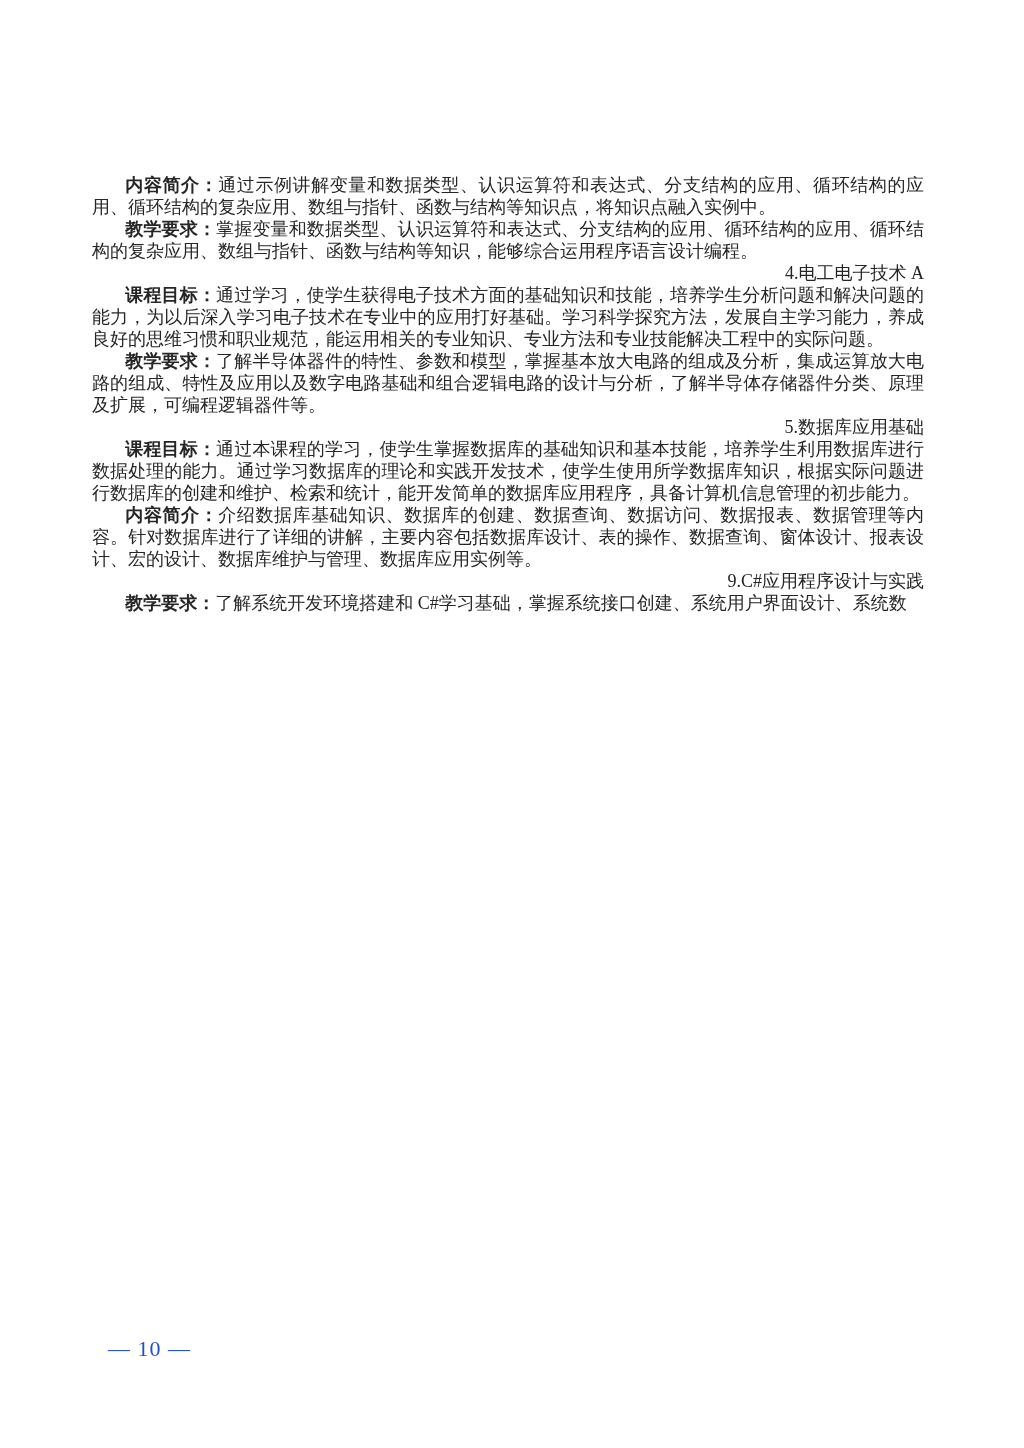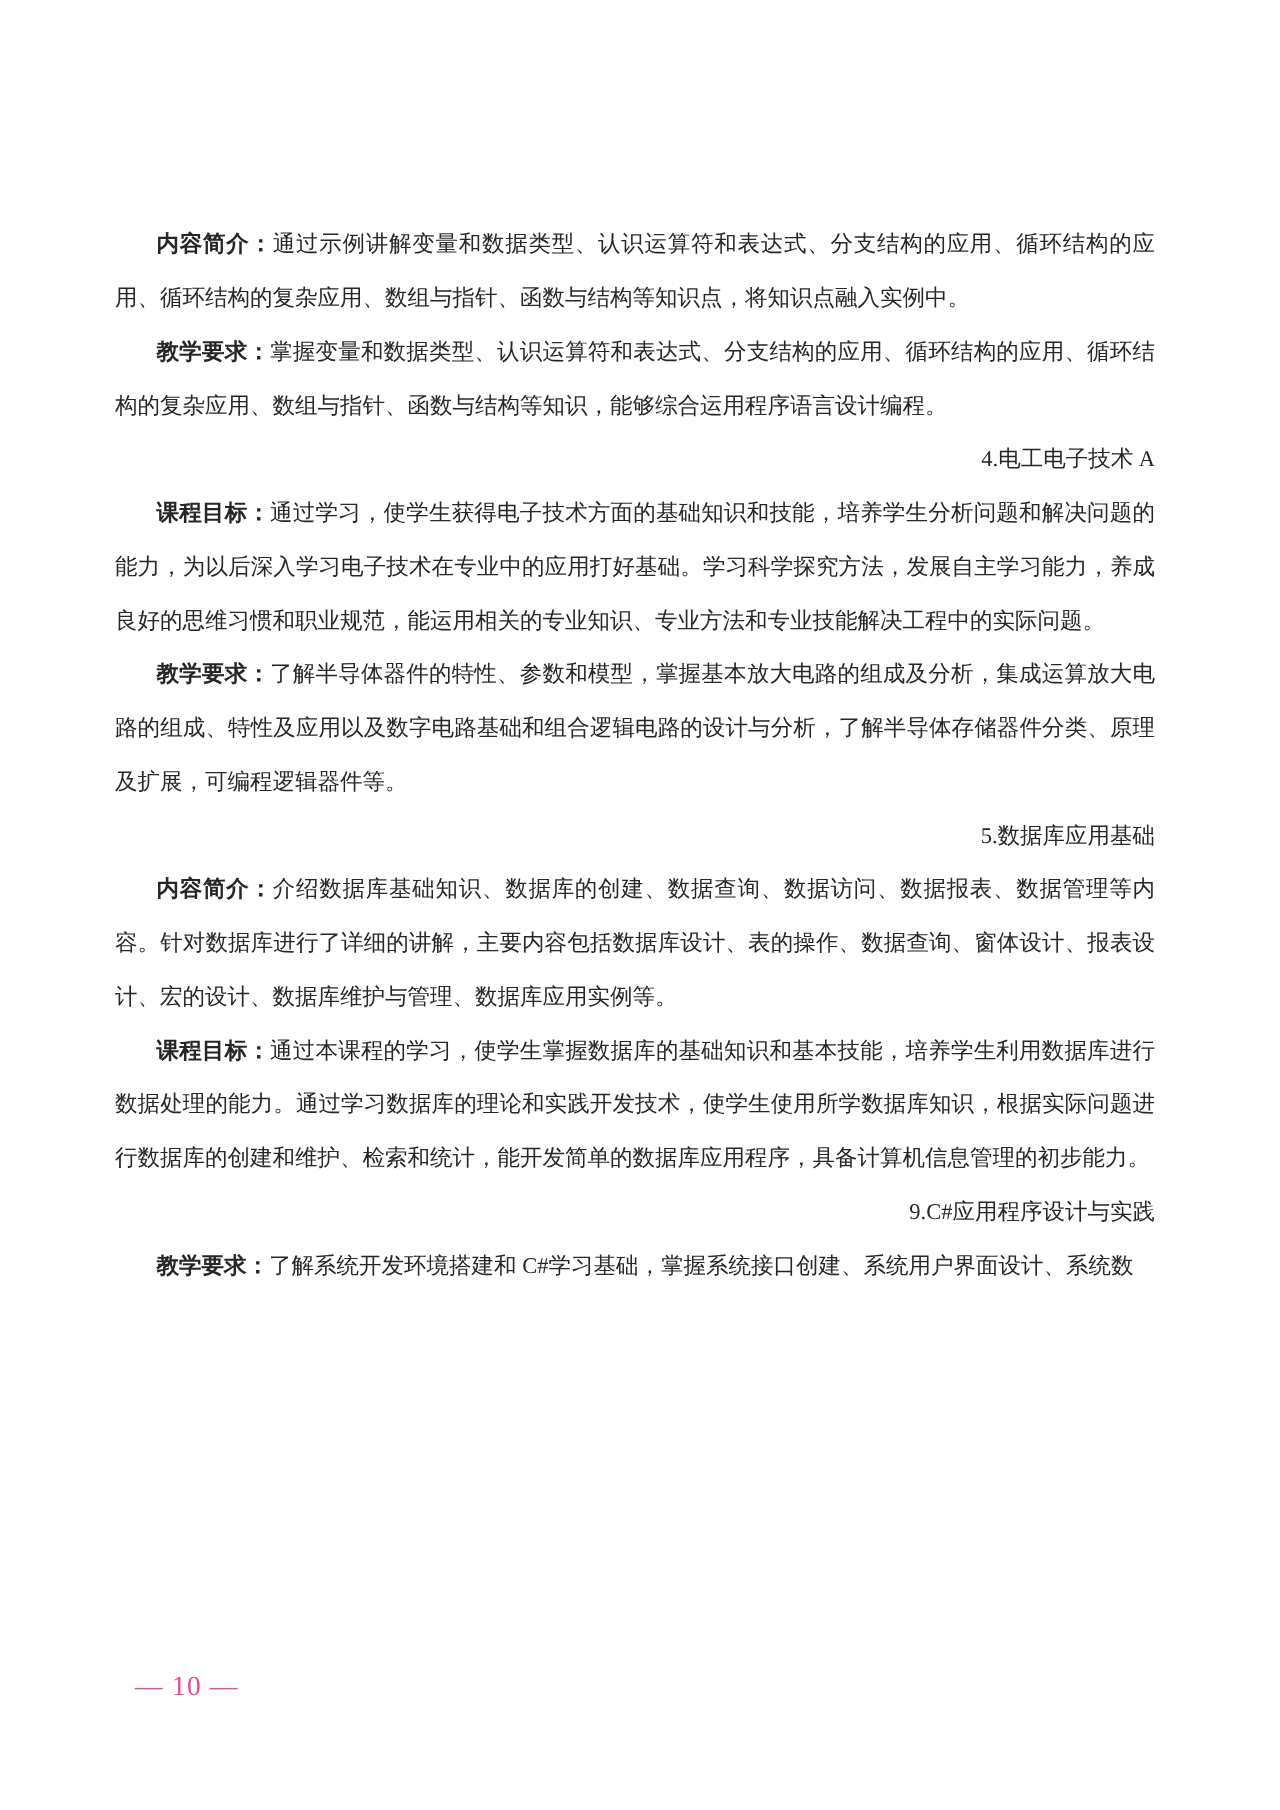--- a/index.html
+++ b/index.html
@@ -15,41 +15,41 @@
     font-family: "Liberation Serif", "DejaVu Serif", serif;
     color: #262626;
     overflow: hidden;
   }
   .content {
     position: absolute;
     left: 92px;
     top: 174px;
     width: 832px;
     font-size: 18px;
-    line-height: 43px;
+    line-height: 22px;
     text-align: justify;
     text-justify: inter-ideograph;
   }
   .para, .heading {
     margin: 0;
     padding: 0;
     text-indent: 1.85em;
   }
   .para .label {
     font-weight: 700;
   }
   .heading {
     text-align: right;
   }
   .footer {
     position: absolute;
     left: 108px;
     top: 1336px;
     font-size: 22px;
-    color: #ec4899;
+    color: #1d4ed8;
     letter-spacing: 1px;
   }
 </style>
 </head>
 <body>
 
 <div class="page">
   <div class="content">
 
     <p class="para"><span class="label">内容简介：</span><span>通过示例讲解变量和数据类型、认识运算符和表达式、分支结构的应用、循环结构的应用、循环结构的复杂应用、数组与指针、函数与结构等知识点，将知识点融入实例中。</span></p>
@@ -58,23 +58,23 @@
 
     <p class="heading">4.电工电子技术 A</p>
 
     <p class="para"><span class="label">课程目标：</span><span>通过学习，使学生获得电子技术方面的基础知识和技能，培养学生分析问题和解决问题的能力，为以后深入学习电子技术在专业中的应用打好基础。学习科学探究方法，发展自主学习能力，养成良好的思维习惯和职业规范，能运用相关的专业知识、专业方法和专业技能解决工程中的实际问题。</span></p>
 
 
     <p class="para"><span class="label">教学要求：</span><span>了解半导体器件的特性、参数和模型，掌握基本放大电路的组成及分析，集成运算放大电路的组成、特性及应用以及数字电路基础和组合逻辑电路的设计与分析，了解半导体存储器件分类、原理及扩展，可编程逻辑器件等。</span></p>
 
     <p class="heading">5.数据库应用基础</p>
 
+    <p class="para"><span class="label">课程目标：</span><span>通过本课程的学习，使学生掌握数据库的基础知识和基本技能，培养学生利用数据库进行数据处理的能力。通过学习数据库的理论和实践开发技术，使学生使用所学数据库知识，根据实际问题进行数据库的创建和维护、检索和统计，能开发简单的数据库应用程序，具备计算机信息管理的初步能力。</span></p>
+
     <p class="para"><span class="label">内容简介：</span><span>介绍数据库基础知识、数据库的创建、数据查询、数据访问、数据报表、数据管理等内容。针对数据库进行了详细的讲解，主要内容包括数据库设计、表的操作、数据查询、窗体设计、报表设计、宏的设计、数据库维护与管理、数据库应用实例等。</span></p>
-
-    <p class="para"><span class="label">课程目标：</span><span>通过本课程的学习，使学生掌握数据库的基础知识和基本技能，培养学生利用数据库进行数据处理的能力。通过学习数据库的理论和实践开发技术，使学生使用所学数据库知识，根据实际问题进行数据库的创建和维护、检索和统计，能开发简单的数据库应用程序，具备计算机信息管理的初步能力。</span></p>
 
 
     <p class="heading">9.C#应用程序设计与实践</p>
 
 
 
     <p class="para"><span class="label">教学要求：</span><span>了解系统开发环境搭建和 C#学习基础，掌握系统接口创建、系统用户界面设计、系统数</span></p>
 
   </div>
 

